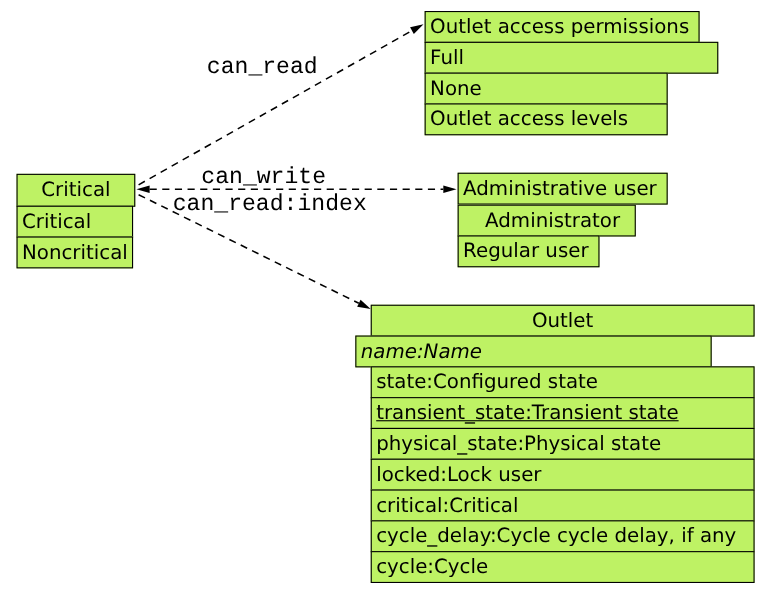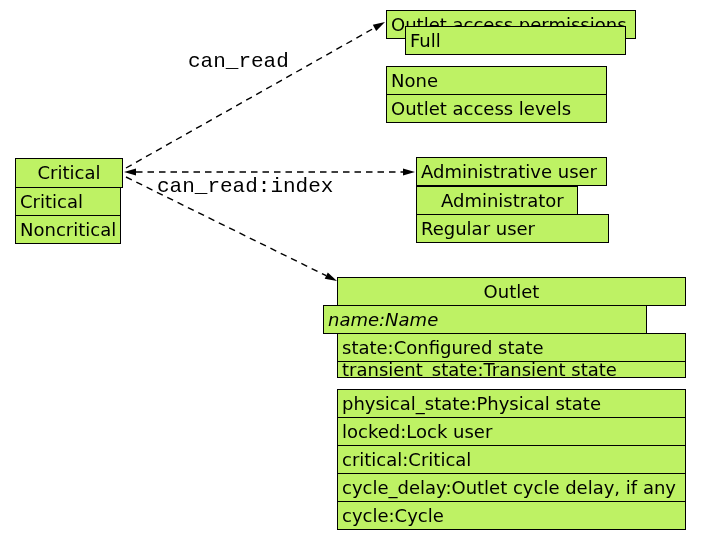--- a/index.html
+++ b/index.html
@@ -54,39 +54,40 @@
   </svg>
 
   <div>
     <div class="cell center" style="left:15px;top:158px;width:108px;height:30px;">Critical</div>
     <div class="cell" style="left:15px;top:187px;width:106px;height:29px;">Critical</div>
     <div class="cell" style="left:15px;top:215px;width:106px;height:29px;">Noncritical</div>
   </div>
 
   <div>
     <div class="cell" style="left:386px;top:10px;width:250px;height:29px;">Outlet access permissions</div>
-    <div class="cell" style="left:386px;top:26px;width:221px;height:29px;margin-left:19px;">Full</div>
+    <div class="cell" style="left:386px;top:38px;width:267px;height:29px;">Full</div>
     <div class="cell" style="left:386px;top:66px;width:221px;height:29px;">None</div>
     <div class="cell" style="left:386px;top:94px;width:221px;height:29px;">Outlet access levels</div>
   </div>
 
   <div>
     <div class="cell" style="left:416px;top:157px;width:191px;height:29px;">Administrative user</div>
     <div class="cell" style="left:416px;top:186px;width:162px;height:29px;padding-left:24px;">Administrator</div>
-    <div class="cell" style="left:416px;top:214px;width:193px;height:29px;">Regular user</div>
+    <div class="cell" style="left:416px;top:214px;width:129px;height:29px;">Regular user</div>
   </div>
 
   <div>
     <div class="cell center" style="left:337px;top:277px;width:349px;height:29px;">Outlet</div>
     <div class="cell" style="left:323px;top:305px;width:324px;height:29px;font-style:italic;">name:Name</div>
     <div class="cell" style="left:337px;top:333px;width:349px;height:29px;">state:Configured state</div>
-    <div class="cell" style="left:337px;top:361px;width:349px;height:17px;text-decoration:underline;">transient_state:Transient state</div>
+    <div class="cell" style="left:337px;top:361px;width:349px;height:29px;text-decoration:underline;">transient_state:Transient state</div>
     <div class="cell" style="left:337px;top:389px;width:349px;height:29px;">physical_state:Physical state</div>
     <div class="cell" style="left:337px;top:417px;width:349px;height:29px;">locked:Lock user</div>
     <div class="cell" style="left:337px;top:445px;width:349px;height:29px;">critical:Critical</div>
-    <div class="cell" style="left:337px;top:473px;width:349px;height:29px;">cycle_delay:Outlet cycle delay, if any</div>
+    <div class="cell" style="left:337px;top:473px;width:349px;height:29px;">cycle_delay:Cycle cycle delay, if any</div>
     <div class="cell" style="left:337px;top:501px;width:349px;height:29px;">cycle:Cycle</div>
   </div>
 
   <div class="edge-label" style="left:188px;top:49px;">can_read</div>
+  <div class="edge-label" style="left:183px;top:149px;">can_write</div>
   <div class="edge-label" style="left:157px;top:174px;">can_read:index</div>
 
 </div>
 
 </body></html>

